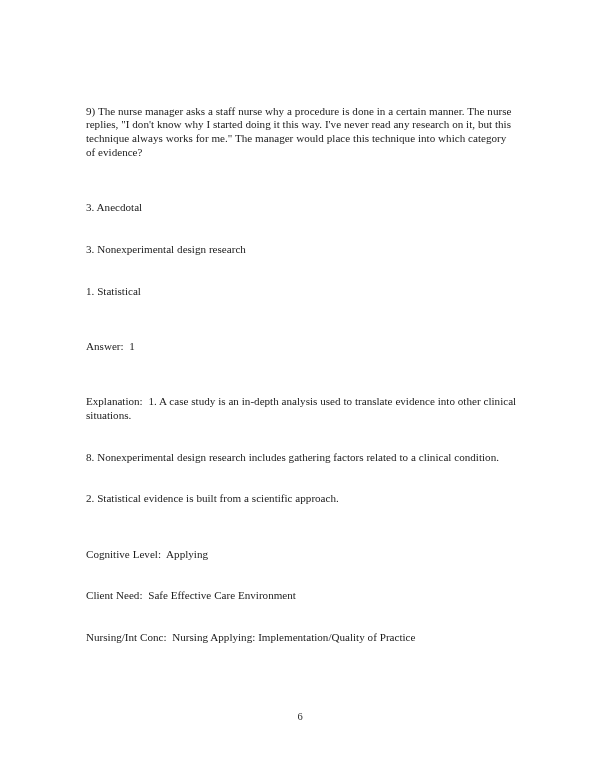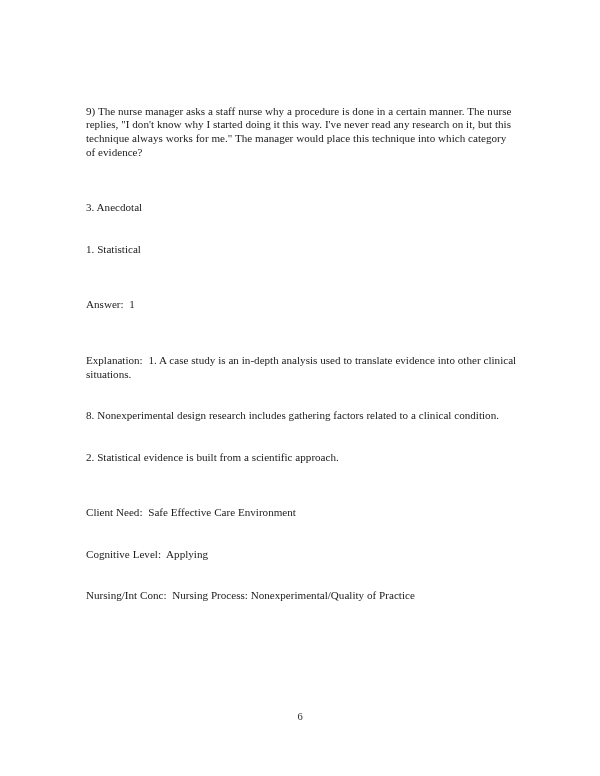--- a/index.html
+++ b/index.html
@@ -58,30 +58,31 @@
 </head>
 <body>
 
 <div class="page">
 
   <div class="text-block">
 
     <span class="line">9) The nurse manager asks a staff nurse why a procedure is done in a certain manner. The nurse replies, "I don't know why I started doing it this way. I've never read any research on it, but this technique always works for me." The manager would place this technique into which category of evidence?</span>
 
     <span class="line">3. Anecdotal</span>
+    <span class="line">3. Nonexperimental design research</span>
     <span class="line">1. Statistical</span>
 
     <span class="line">Answer:  1</span>
 
     <span class="line">Explanation:  1. A case study is an in-depth analysis used to translate evidence into other clinical situations.</span>
     <span class="line">8. Nonexperimental design research includes gathering factors related to a clinical condition.</span>
     <span class="line">2. Statistical evidence is built from a scientific approach.</span>
 
+    <span class="line">Cognitive Level:  Applying</span>
     <span class="line">Client Need:  Safe Effective Care Environment</span>
-    <span class="line">Cognitive Level:  Applying</span>
-    <span class="line">Nursing/Int Conc:  Nursing Process: Nonexperimental/Quality of Practice</span>
+    <span class="line">Nursing/Int Conc:  Nursing Applying: Implementation/Quality of Practice</span>
     
 
   </div>
 
   <div class="page-number">6</div>
 
 </div>
 
 </body></html>

